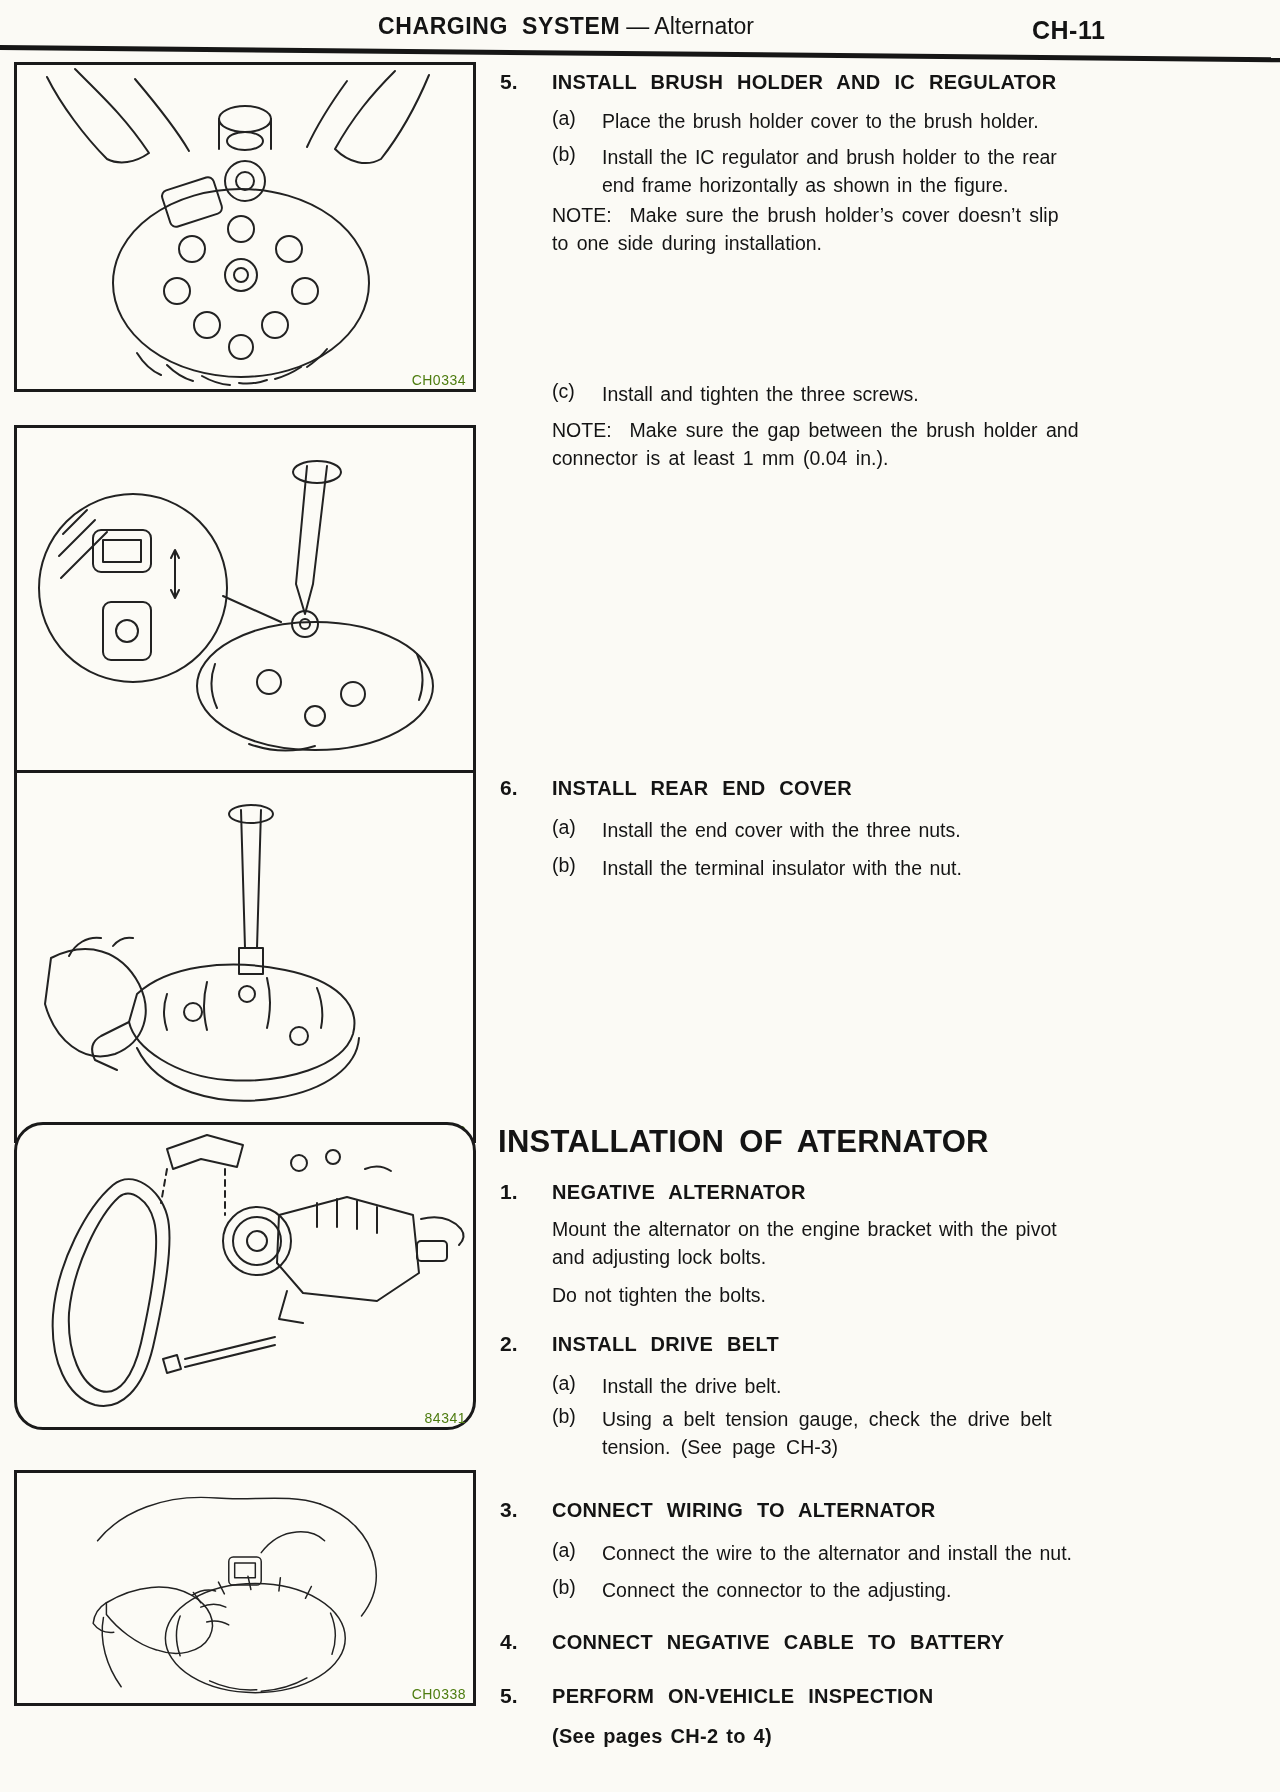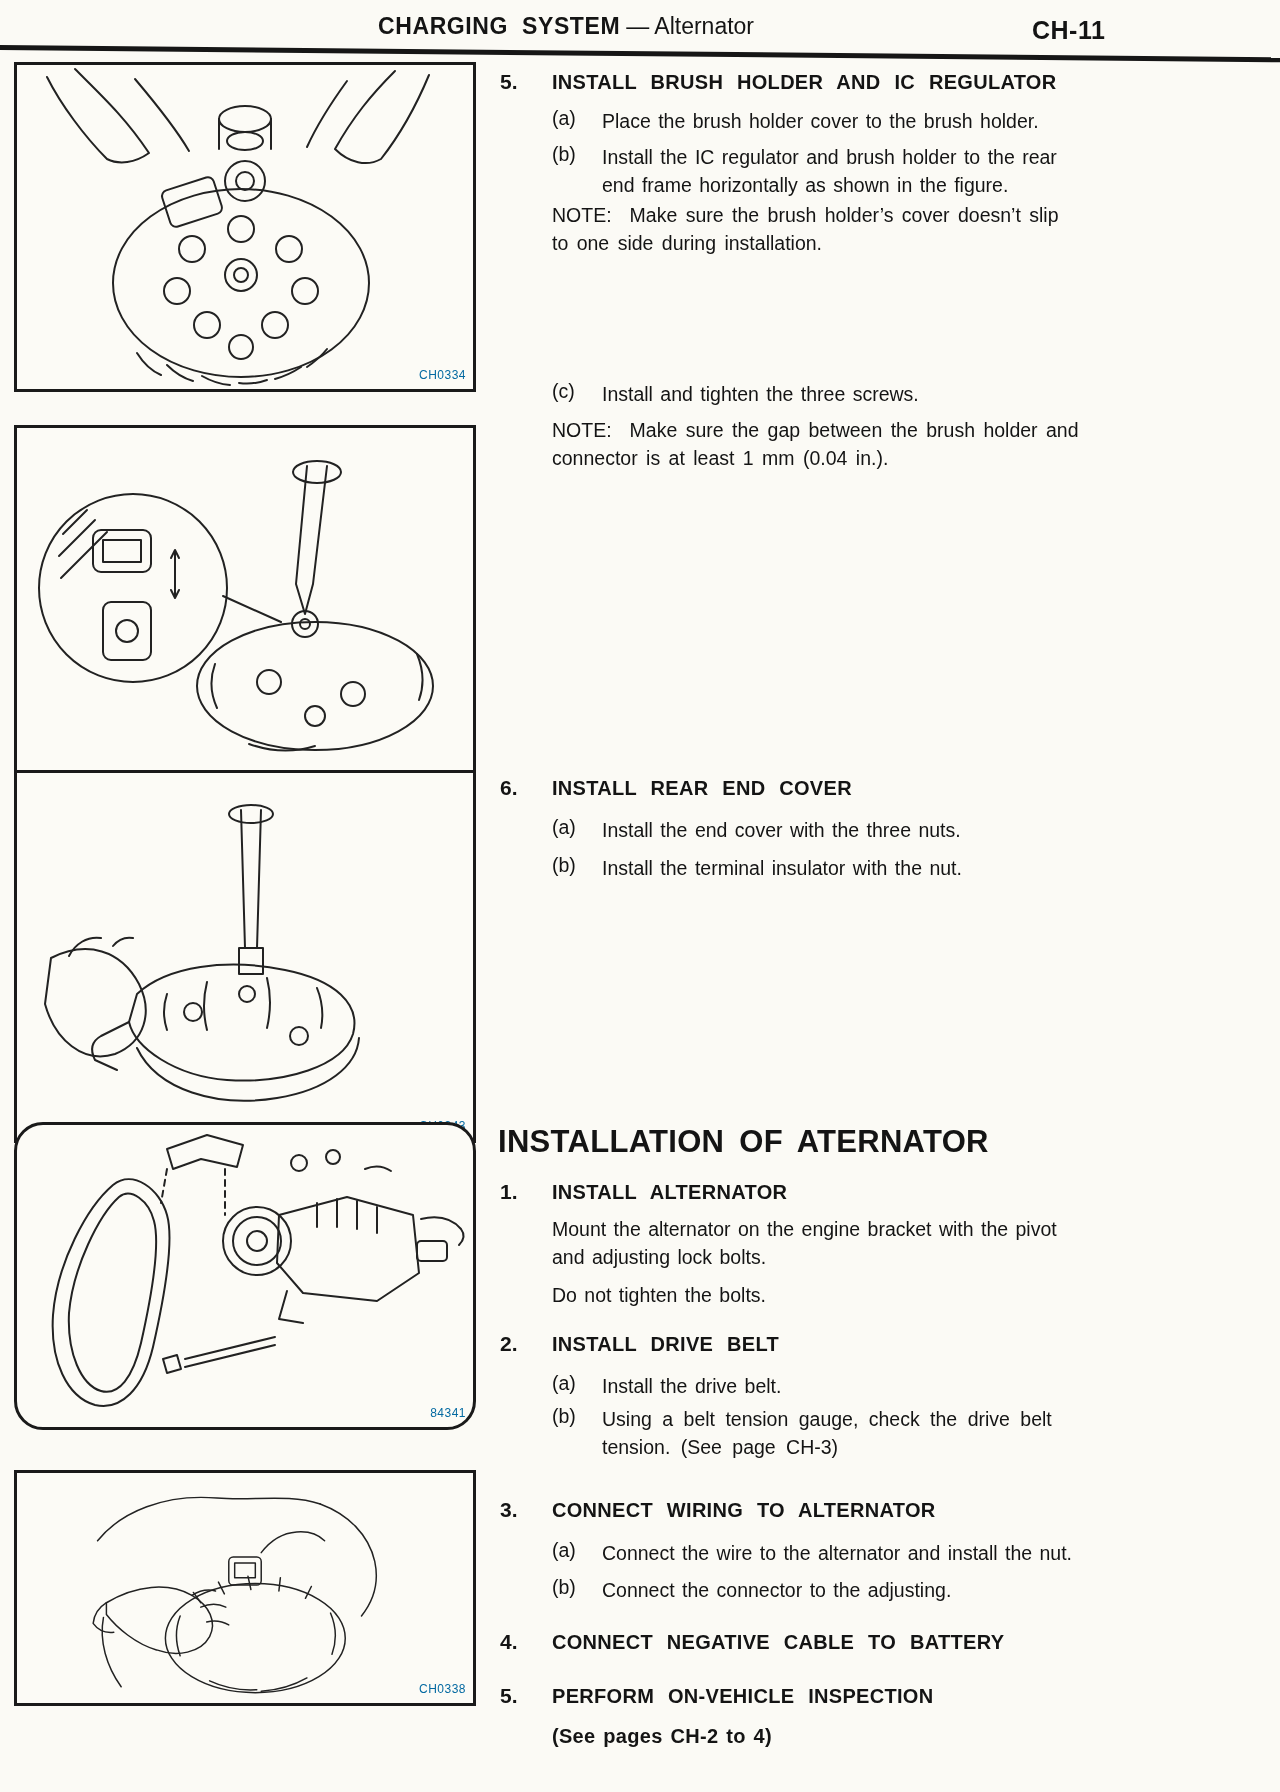--- a/index.html
+++ b/index.html
@@ -13,21 +13,21 @@
   .hdr-title { position:absolute; top:13px; left:378px; font-size:23px; white-space:nowrap;text-align:right; }
   .t-main { font-weight:700; letter-spacing:0.6px; word-spacing:7px; }
   .t-sub  { font-weight:400; margin-left:6px; }
   .hdr-page { position:absolute; top:16px; left:1032px; font-size:25px; font-weight:700; letter-spacing:0.5px; }
   .hdr-rule { position:absolute; top:45px; left:-2px; width:1286px; height:5px; background:#161616;
               transform:rotate(0.55deg); transform-origin:left center; }
   
   .figbox { position:absolute; left:14px; width:462px; border:3px solid #1a1a1a; box-sizing:border-box;
             background:#fcfbf6; }
   .figbox svg { display:block; width:100%; height:100%; }
-  .figcode { position:absolute; right:7px; bottom:7px; font-size:12px; letter-spacing:0.5px; color:#0369a1; }
+  .figcode { position:absolute; right:7px; bottom:1px; font-size:14px; letter-spacing:0.5px; color:#4d7c0f; }
   #fig1 { top:62px;   height:330px; }
   #fig2 { top:425px;  height:370px; }
   #fig3 { top:770px;  height:373px; }
   #fig4 { top:1122px; height:308px;border-radius:29px; }
   #fig5 { top:1470px; height:236px; }
   
   .block { position:absolute; left:500px; width:612px; }
   .step-head { display:flex; align-items:flex-start; }
   .num   { width:52px; flex:none; font-weight:700; font-size:21px; }
   .title { font-weight:700; font-size:20px; letter-spacing:0.3px; word-spacing:8px; line-height:1.25; }
@@ -208,21 +208,21 @@
 
 <div class="block item" style="top:854px">
   <span class="ilab">(b)</span>
   <span class="itx">Install the terminal insulator with the nut.</span>
 </div>
 
 <div class="bighead" style="top:1124px">INSTALLATION OF ATERNATOR</div>
 
 <div class="block step-head" style="top:1180px">
   <span class="num">1.</span>
-  <span class="title">INSTALL ALTERNATOR</span>
+  <span class="title">NEGATIVE ALTERNATOR</span>
 </div>
 
 <div class="block para" style="top:1215px">Mount the alternator on the engine bracket with the pivot
 and adjusting lock bolts.</div>
 <div class="block para" style="top:1281px">Do not tighten the bolts.</div>
 
 <div class="block step-head" style="top:1332px">
   <span class="num">2.</span>
   <span class="title">INSTALL DRIVE BELT</span>
 </div>

